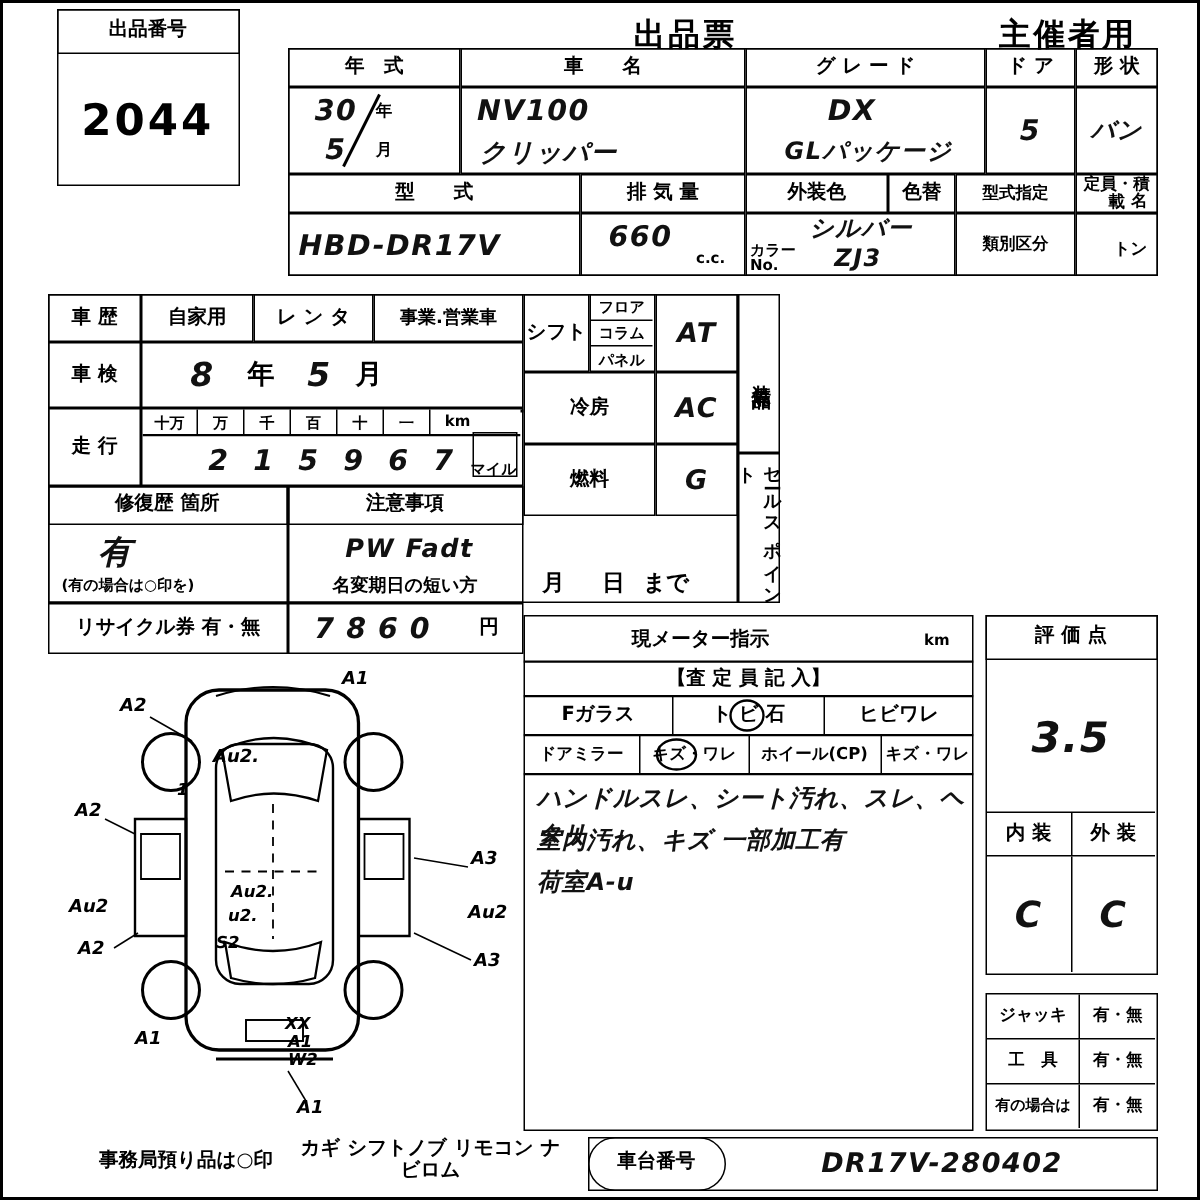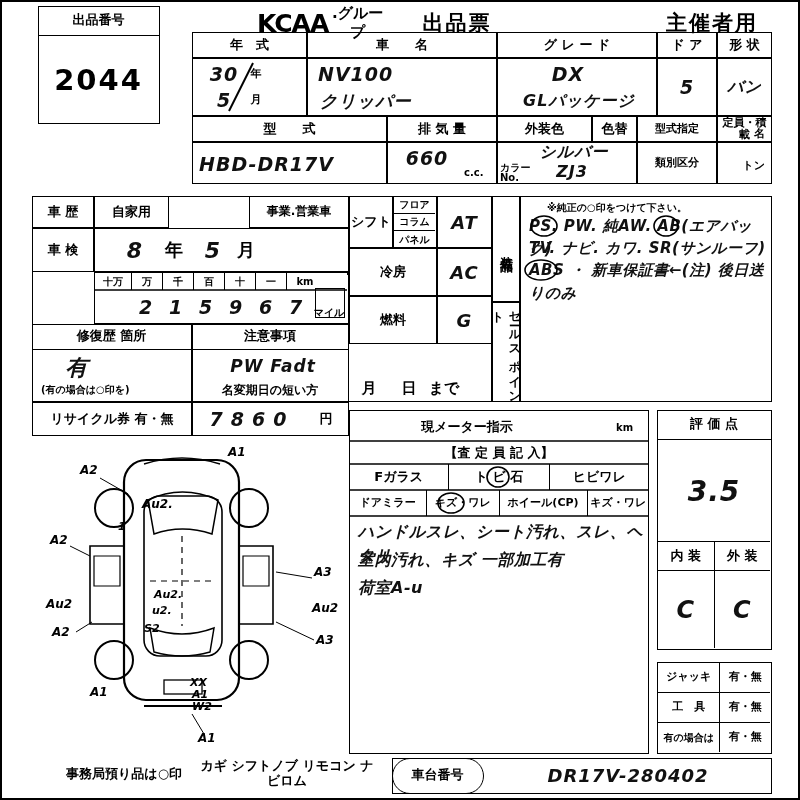--- a/index.html
+++ b/index.html
@@ -22,24 +22,20 @@
 </head>
 <body>
 
 <div class="sheet">
 
   <div class="abs bx" style="left:36px;top:4px;width:122px;height:118px;">
     <div class="abs bx lbl" style="left:-1.5px;top:-1.5px;width:122px;height:30px;">出品番号</div>
     <div class="abs ctr big" style="left:0;top:30px;width:119px;height:85px;">2044</div>
   </div>
 
-  <div class="abs ctr" style="left:255px;top:6px;width:130px;height:30px;">
-    <span class="kcaa">KCAA</span>
-    <span style="font-size:15px;font-weight:bold;">.グループ</span>
-  </div>
   <div class="abs ctr title" style="left:400px;top:8px;width:110px;height:26px;">出品票</div>
   <div class="abs ctr title" style="left:640px;top:8px;width:140px;height:26px;">主催者用</div>
 
   <div class="abs bx" style="left:190px;top:30px;width:580px;height:152px;"></div>
 
   <div class="abs bx lbl" style="left:190px;top:30px;width:115px;height:26px;">年　式</div>
   <div class="abs bx lbl" style="left:305px;top:30px;width:190px;height:26px;">車　　名</div>
   <div class="abs bx lbl" style="left:495px;top:30px;width:160px;height:26px;">グ レ ー ド</div>
   <div class="abs bx lbl" style="left:655px;top:30px;width:60px;height:26px;">ド ア</div>
   <div class="abs bx lbl" style="left:715px;top:30px;width:55px;height:26px;">形 状</div>
@@ -92,30 +88,32 @@
     <div class="abs lblsm" style="left:0;top:12px;width:52px;height:22px;justify-content:flex-end;padding-right:5px;">トン</div>
   </div>
   <svg class="abs" style="left:715px;top:118px;" width="56" height="64">
       <line x1="0" y1="22" x2="55" y2="22" stroke="#000" stroke-width="1.5"></line>
     </svg>
 
   <div class="abs bx" style="left:30px;top:194px;width:460px;height:206px;"></div>
 
   <div class="abs bx lbl" style="left:30px;top:194px;width:62px;height:32px;">車 歴</div>
   <div class="abs bx lbl" style="left:92px;top:194px;width:75px;height:32px;">自家用</div>
+  <div class="abs bx lbl" style="left:167px;top:194px;width:80px;height:32px;">レ ン タ</div>
   <div class="abs bx lbl" style="left:247px;top:194px;width:100px;height:32px;font-size:12px;">事業.営業車</div>
 
   <div class="abs bx lbl" style="left:30px;top:226px;width:62px;height:44px;">車 検</div>
   <div class="abs bx" style="left:92px;top:226px;width:255px;height:44px;">
     <div class="abs hand" style="left:20px;top:4px;width:40px;height:34px;font-size:22px;">8</div>
     <div class="abs lbl" style="left:62px;top:6px;width:34px;height:30px;font-size:18px;">年</div>
     <div class="abs hand" style="left:100px;top:4px;width:36px;height:34px;font-size:22px;">5</div>
     <div class="abs lbl" style="left:134px;top:6px;width:34px;height:30px;font-size:18px;">月</div>
   </div>
 
+  <div class="abs bx lbl" style="left:30px;top:270px;width:62px;height:52px;">走 行</div>
   <div class="abs bx" style="left:92px;top:270px;width:255px;height:52px;">
     <div class="abs" style="left:0;top:0;width:252px;height:17px;display:flex;">
       <div class="tiny ctr" style="width:36px;border-right:1px solid #000;">十万</div>
       <div class="tiny ctr" style="width:30px;border-right:1px solid #000;">万</div>
       <div class="tiny ctr" style="width:30px;border-right:1px solid #000;">千</div>
       <div class="tiny ctr" style="width:30px;border-right:1px solid #000;">百</div>
       <div class="tiny ctr" style="width:30px;border-right:1px solid #000;">十</div>
       <div class="tiny ctr" style="width:30px;border-right:1px solid #000;">一</div>
       <div class="tiny ctr" style="width:36px;">km</div>
     </div>
@@ -158,31 +156,20 @@
   </div>
   <div class="abs bx hand" style="left:435px;top:194px;width:55px;height:52px;font-size:18px;">AT</div>
 
   <div class="abs bx lbl" style="left:347px;top:246px;width:88px;height:48px;">冷房</div>
   <div class="abs bx hand" style="left:435px;top:246px;width:55px;height:48px;font-size:18px;">AC</div>
   <div class="abs bx lbl" style="left:347px;top:294px;width:88px;height:48px;">燃料</div>
   <div class="abs bx hand" style="left:435px;top:294px;width:55px;height:48px;font-size:18px;">G</div>
 
   <div class="abs bx vert" style="left:490px;top:194px;width:28px;height:106px;">装備品</div>
   <div class="abs bx vert" style="left:490px;top:300px;width:28px;height:100px;font-size:12px;">セールスポイント</div>
-  <div class="abs bx" style="left:518px;top:194px;width:252px;height:206px;">
-    <div class="abs tiny" style="left:26px;top:4px;">※純正の○印をつけて下さい。</div>
-    <div class="abs handl" style="left:8px;top:18px;width:244px;font-size:15px;">PS. PW. 純AW. AB(エアバック)</div>
-    <div class="abs handl" style="left:8px;top:40px;width:244px;font-size:15px;">TV. ナビ. カワ. SR(サンルーフ)</div>
-    <div class="abs handl" style="left:8px;top:62px;width:244px;font-size:15px;">ABS ・ 新車保証書←(注) 後日送りのみ</div>
-    <svg class="abs" style="left:0;top:0;" width="252" height="100">
-      <ellipse cx="23" cy="29" rx="13" ry="10" fill="none" stroke="#000" stroke-width="1.6"></ellipse>
-      <ellipse cx="145" cy="29" rx="12" ry="10" fill="none" stroke="#000" stroke-width="1.6"></ellipse>
-      <ellipse cx="20" cy="73" rx="16" ry="10" fill="none" stroke="#000" stroke-width="1.6"></ellipse>
-    </svg>
-  </div>
 
   <div class="abs bx lbl" style="left:30px;top:400px;width:160px;height:34px;">リサイクル券 有・無</div>
   <div class="abs bx" style="left:190px;top:400px;width:157px;height:34px;">
     <div class="abs hand" style="left:4px;top:0px;width:110px;height:32px;letter-spacing:8px;">7860</div>
     <div class="abs lbl" style="left:118px;top:4px;width:30px;height:24px;">円</div>
   </div>
 
   <div class="abs bx" style="left:30px;top:434px;width:317px;height:318px;border:none;">
     <svg width="317" height="318">
 

